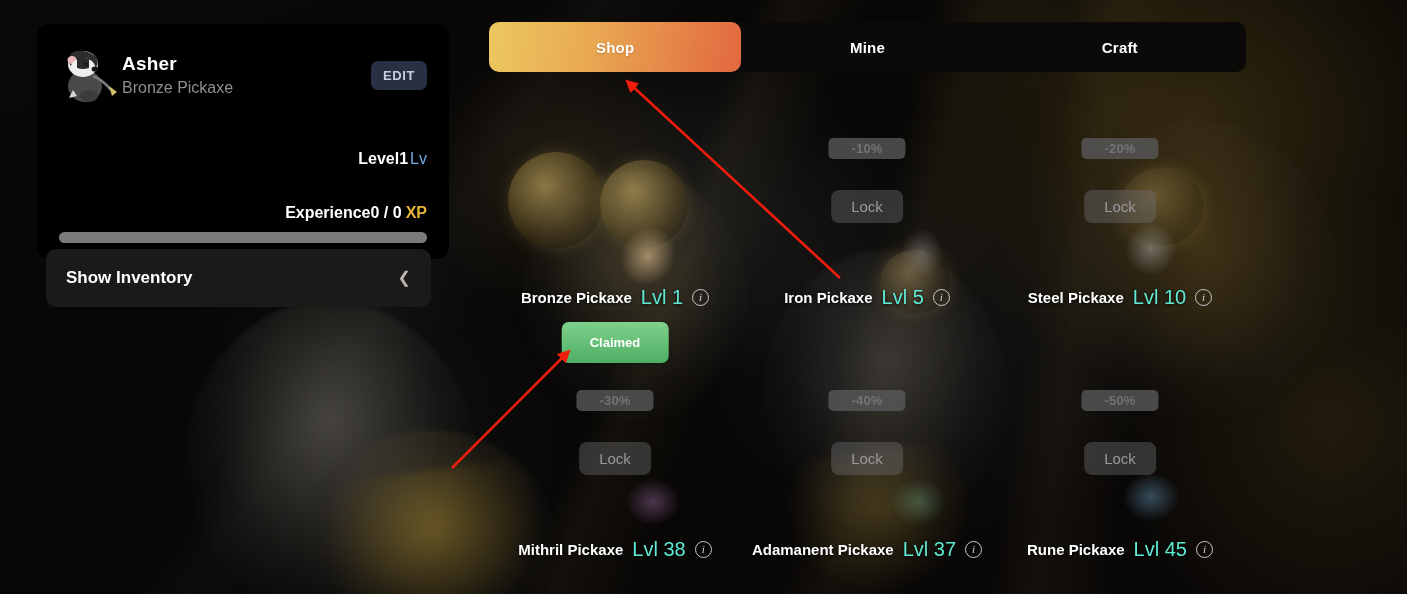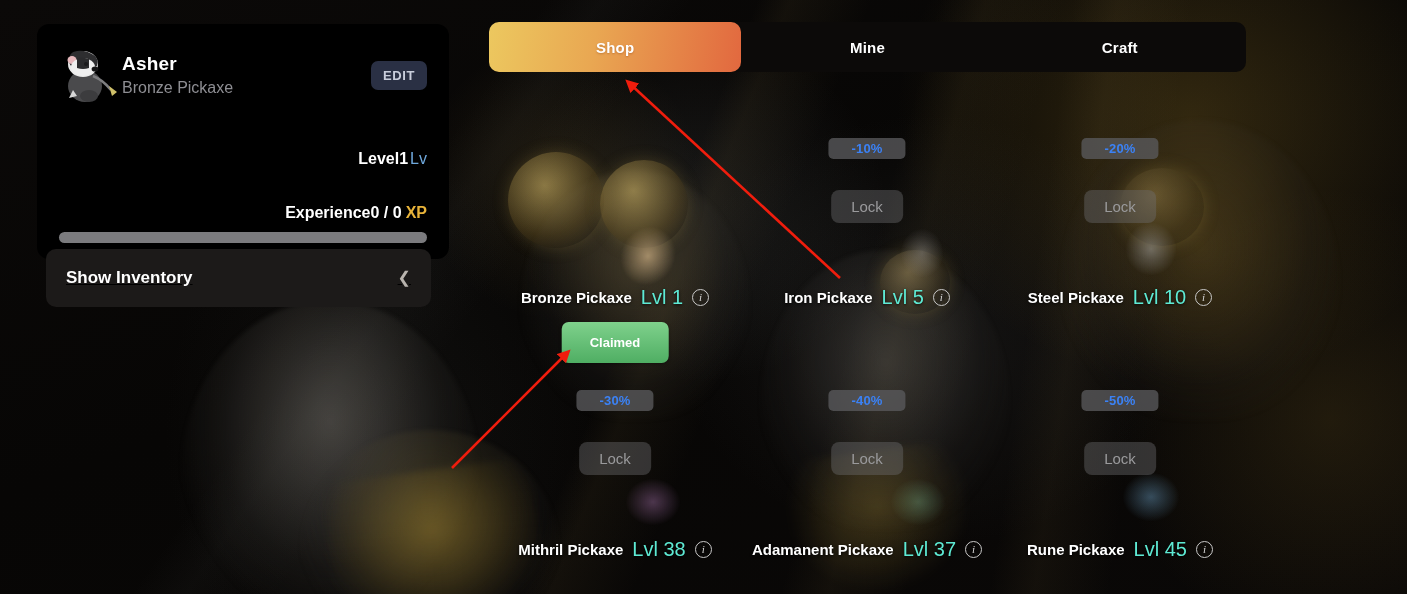--- a/index.html
+++ b/index.html
@@ -186,21 +186,20 @@
     width: 385px;
     height: 58px;
     background: #1c1a19;
     border-radius: 10px;
     display: flex;
     align-items: center;
     justify-content: space-between;
     padding: 0 20px;
     z-index: 21;
     cursor: pointer;
-    text-decoration: underline;
   }
   .inventory-label {
     font-size: 17px;
     font-weight: bold;
     color: #ffffff;
   }
   .chev-left {
     color: #b9b4ae;
     font-size: 16px;
     line-height: 1;
@@ -254,21 +253,21 @@
     width: 100%;
     height: 100%;
   }
 
   .discount-badge {
     position: absolute;
     top: 48px;
     left: 50%;
     transform: translateX(-50%);
     background: rgba(90,90,92,0.78);
-    color: #3b82f6;
+    color: #737373;
     font-size: 13px;
     font-weight: bold;
     padding: 3px 23px;
     border-radius: 5px;
     letter-spacing: .2px;
     white-space: nowrap;
   }
 
   .lock-btn {
     position: absolute;

